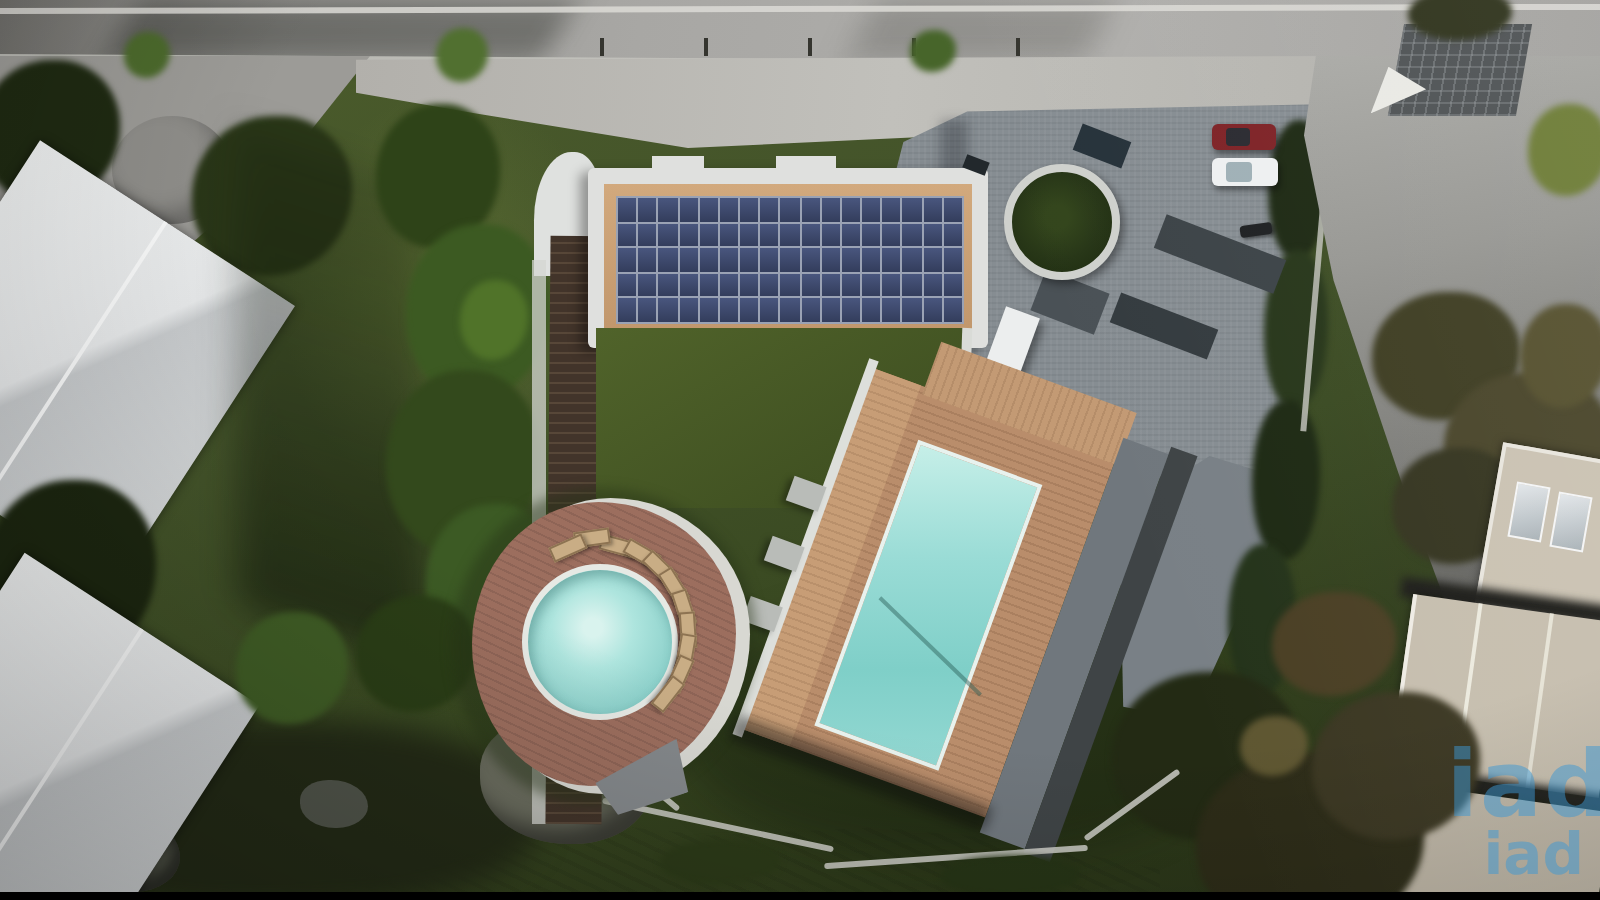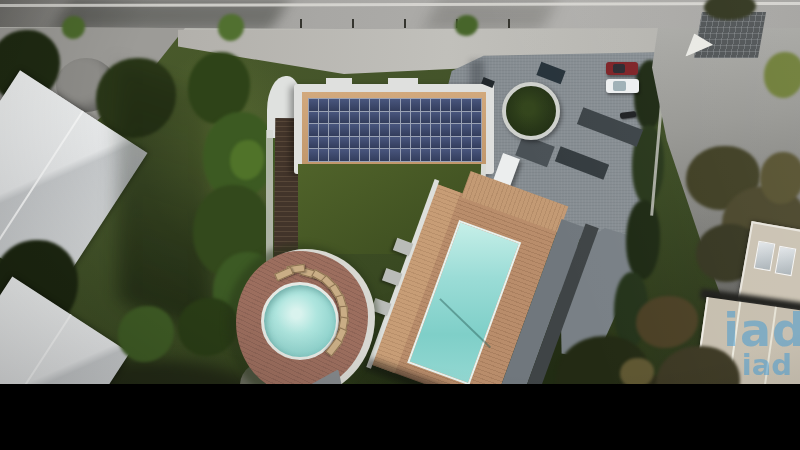--- a/index.html
+++ b/index.html
@@ -1,16 +1,16 @@
 <!DOCTYPE html>
 <html><head>
 <meta charset="utf-8">
 <style>
   html,body{margin:0;padding:0;background:#000;font-family:"DejaVu Sans",sans-serif;}
-  #scene{position:relative;width:800px;height:384px;overflow:hidden;
+  #scene{position:relative;width:800px;height:446px;overflow:hidden;
     background:linear-gradient(160deg,#4c5d2b 0%,#44542a 35%,#3a4a22 60%,#2c3819 85%,#27311a 100%);}
   .abs{position:absolute;}
   .tree{position:absolute;border-radius:52% 46% 55% 48%;filter:blur(1.6px);}
   .rock{position:absolute;border-radius:42% 55% 46% 52%;}
   .shadow{position:absolute;pointer-events:none;}
   
   .road{left:0;top:0;width:800px;height:31px;
     background:linear-gradient(100deg,#6f6e6a 0%,#9b9a97 18%,#a8a7a4 40%,#b0afac 70%,#a3a29f 100%);}
   .road-shade{left:60px;top:0;width:220px;height:31px;background:rgba(30,32,26,.38);filter:blur(7px);transform:skewX(-30deg);}
   .road-shade2{left:430px;top:0;width:120px;height:31px;background:rgba(40,42,36,.22);filter:blur(8px);transform:skewX(-25deg);}

